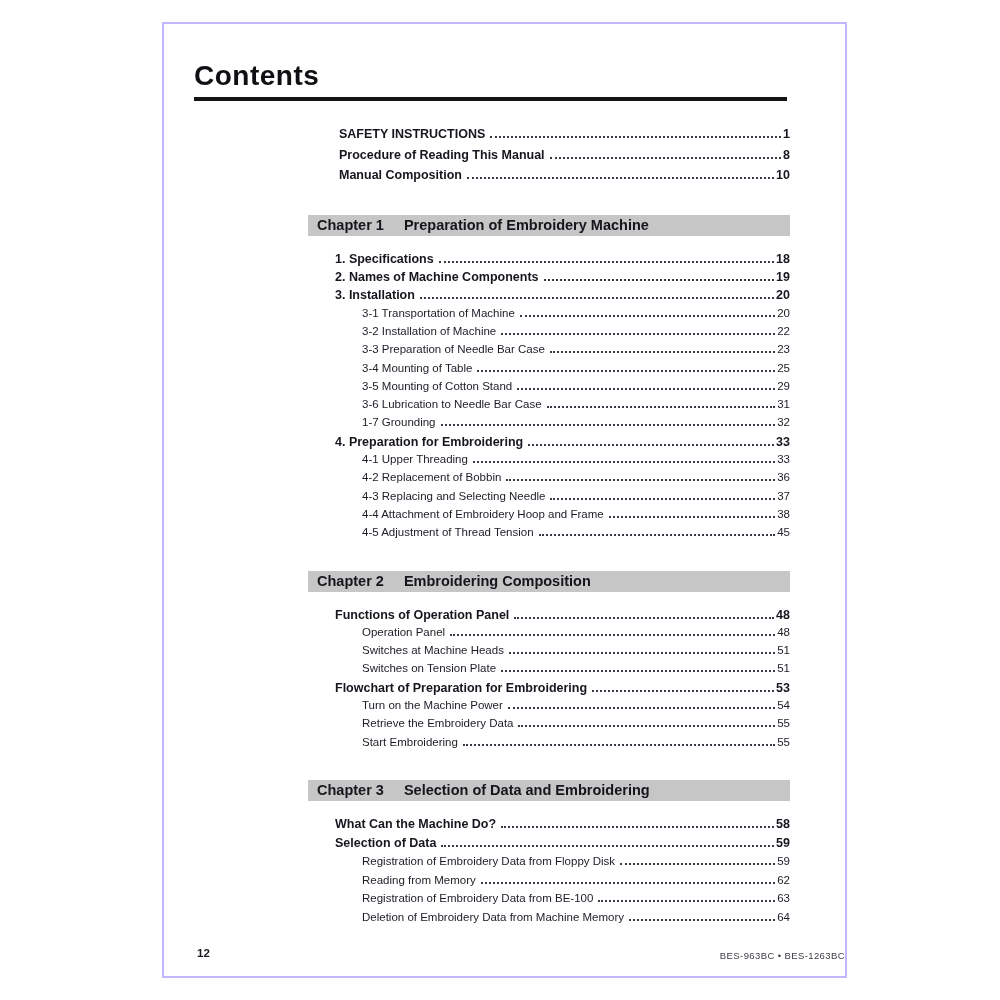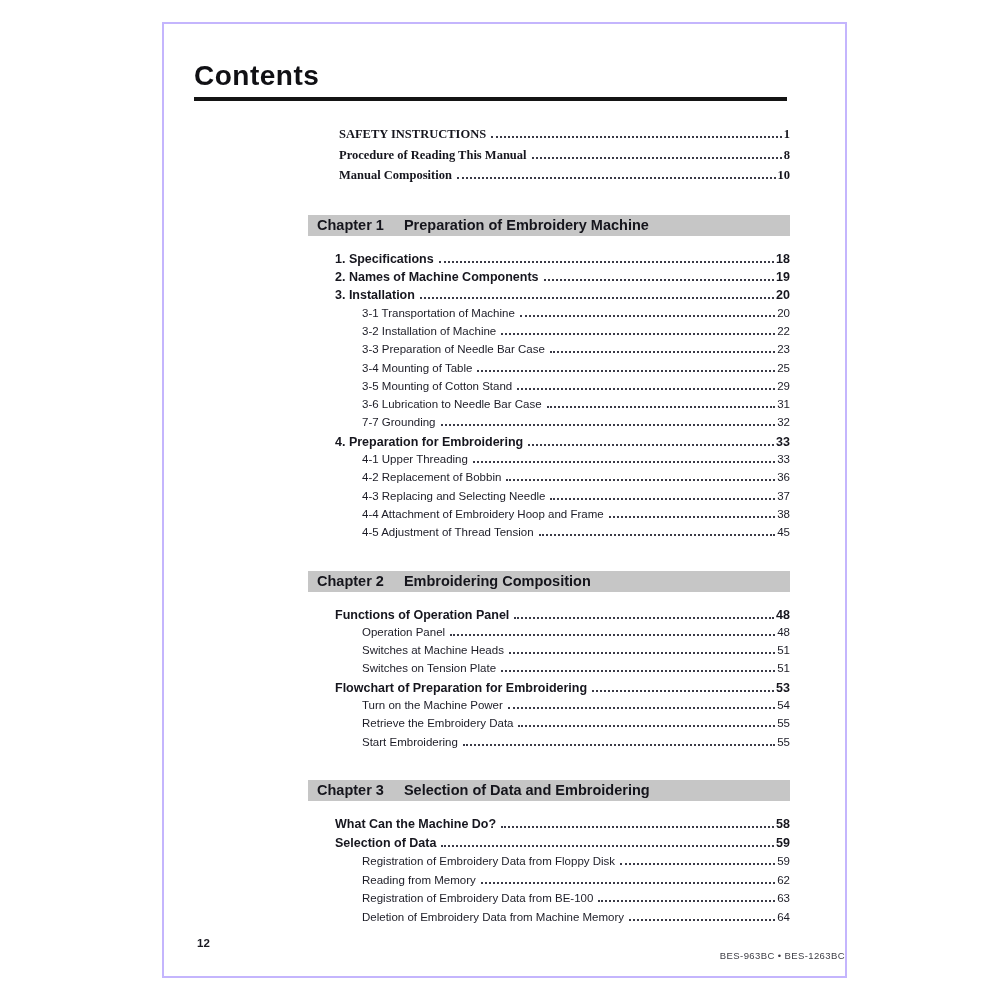--- a/index.html
+++ b/index.html
@@ -5,36 +5,36 @@
   html,body{margin:0;padding:0;background:#ffffff;}
   .canvas{position:relative;width:1000px;height:1000px;background:#ffffff;overflow:hidden;
           font-family:"Liberation Sans",sans-serif;}
   .sheet{position:absolute;left:162px;top:22px;width:685px;height:956px;background:#ffffff;
          border:2px solid #c4b5fd;box-sizing:border-box;color:#16161e;}
   .title{margin:36px 0 0 30px;font-size:28px;line-height:32px;font-weight:bold;color:#101014;
          letter-spacing:0.5px;}
   .rule{margin:5px 0 0 30px;width:593px;height:4px;background:#141414;}
   .toc{margin:26px 0 0 144px;width:482px;}
   .toc-row{display:flex;align-items:baseline;}
-  .fm-rows .toc-row{height:20.6px;font-family:Liberation Serif, serif;}
+  .fm-rows .toc-row{height:20.6px;}
   .rows{padding-top:16px;}
   .rows .toc-row{height:18.3px;}
   .chapter[data-idx="2"] .rows .toc-row{height:18.9px;}
   .lv1{font-weight:bold;font-size:12.5px;padding-left:27px;}
   .fm-rows .lv1{padding-left:31px;}
   .lv2{font-size:11.5px;padding-left:54px;color:#1c1c26;}
   .lbl{white-space:nowrap;}
   .dots{flex:1;min-width:12px;border-bottom:2px dotted #3a3a46;margin:0 2px 3px 5px;}
   .pg{white-space:nowrap;}
   .chapter{margin-top:26px;}
   .chbar{height:21px;background:#c6c6c6;display:flex;align-items:center;padding-left:9px;
          font-size:14.5px;font-weight:bold;color:#15151c;}
   .chbar .chlabel{margin-right:20px;white-space:nowrap;}
   .chbar .chtitle{white-space:nowrap;}
-  .footer-num{position:absolute;left:33px;bottom:27px;font-size:11.5px;font-weight:bold;color:#1a1a22;}
+  .footer-num{position:absolute;left:33px;bottom:17px;font-size:11.5px;font-weight:bold;color:#1a1a22;}
   .footer-model{position:absolute;left:0;right:0;bottom:15px;text-align:right;font-size:9.5px;
                 color:#3c3c44;letter-spacing:0.4px;}
 </style>
 </head>
 <body>
 
 <div class="canvas">
   <div class="sheet">
 
     <h1 class="title">Contents</h1>
@@ -104,21 +104,21 @@
                 <span class="lbl">3-5 Mounting of Cotton Stand</span>
                 <span class="dots"></span>
                 <span class="pg">29</span>
               </div>
               <div class="toc-row lv2">
                 <span class="lbl">3-6 Lubrication to Needle Bar Case</span>
                 <span class="dots"></span>
                 <span class="pg">31</span>
               </div>
               <div class="toc-row lv2">
-                <span class="lbl">7-7 Grounding</span>
+                <span class="lbl">1-7 Grounding</span>
                 <span class="dots"></span>
                 <span class="pg">32</span>
               </div>
               <div class="toc-row lv1">
                 <span class="lbl">4. Preparation for Embroidering</span>
                 <span class="dots"></span>
                 <span class="pg">33</span>
               </div>
               <div class="toc-row lv2">
                 <span class="lbl">4-1 Upper Threading</span>

